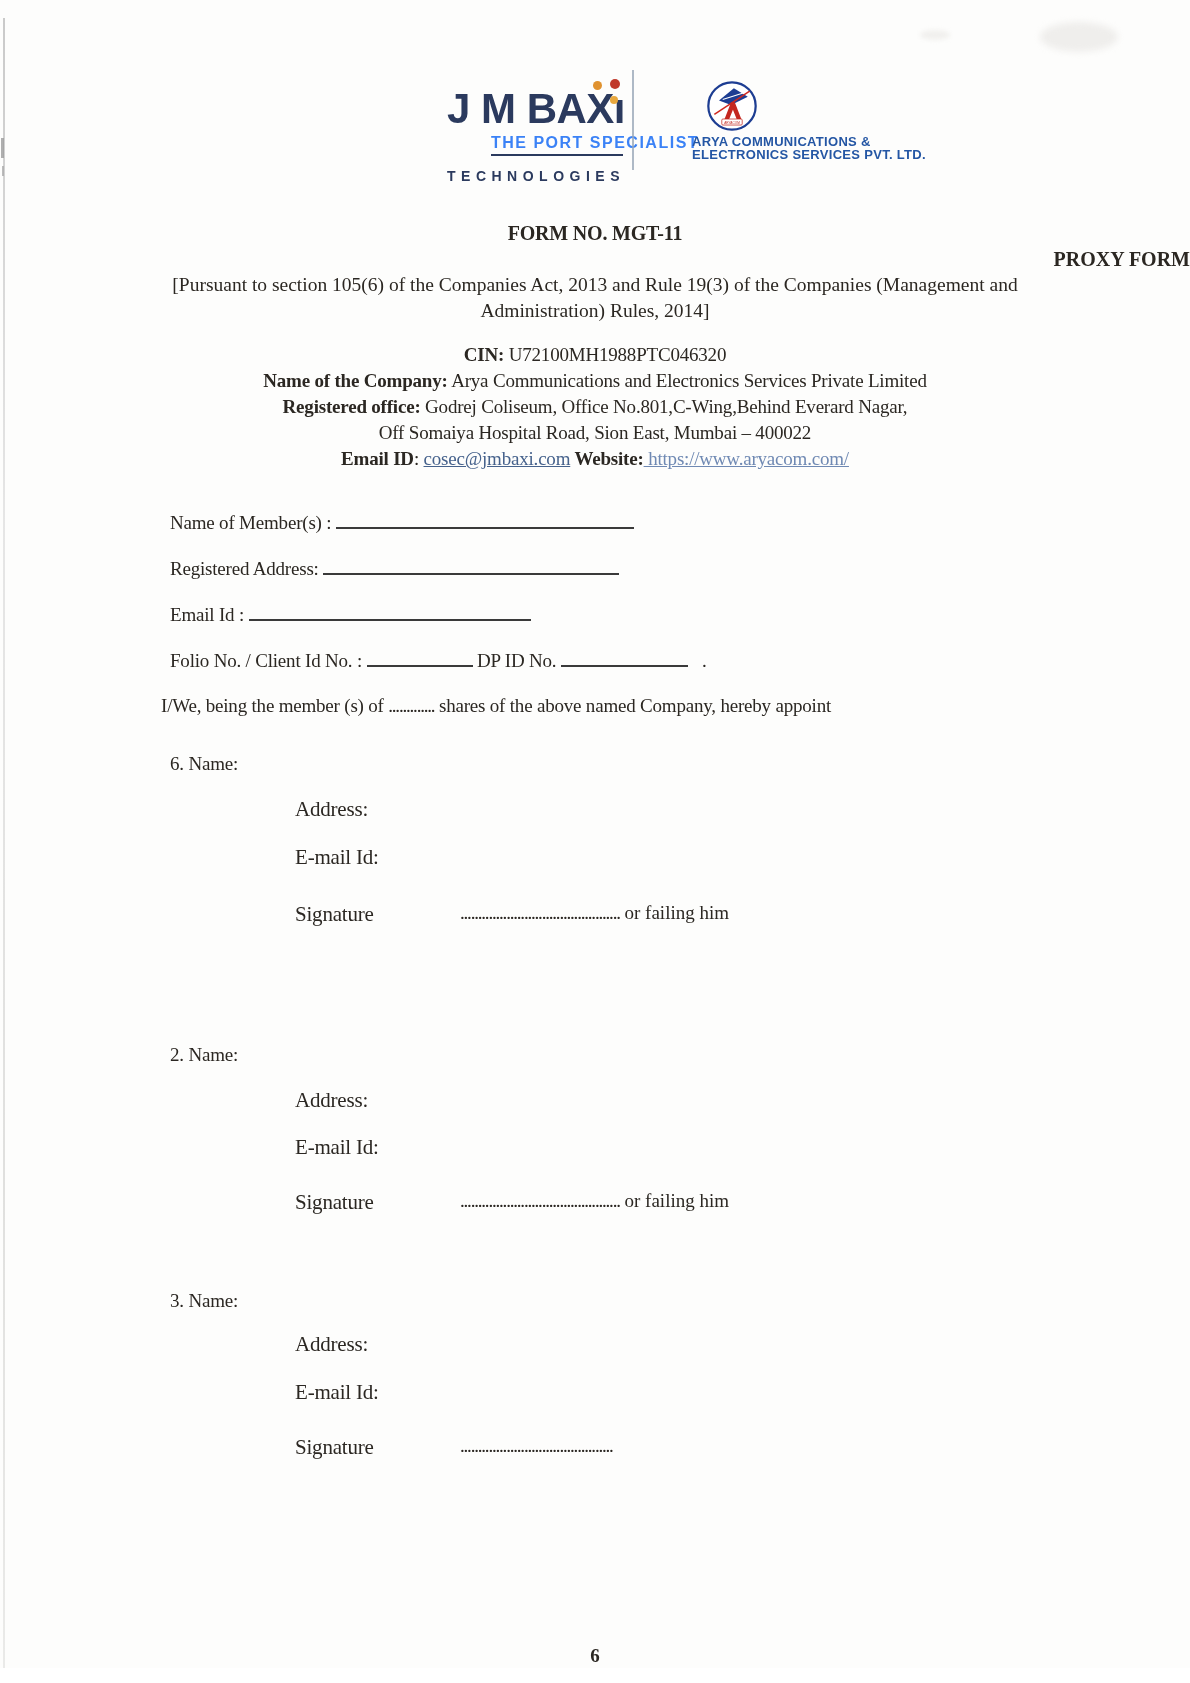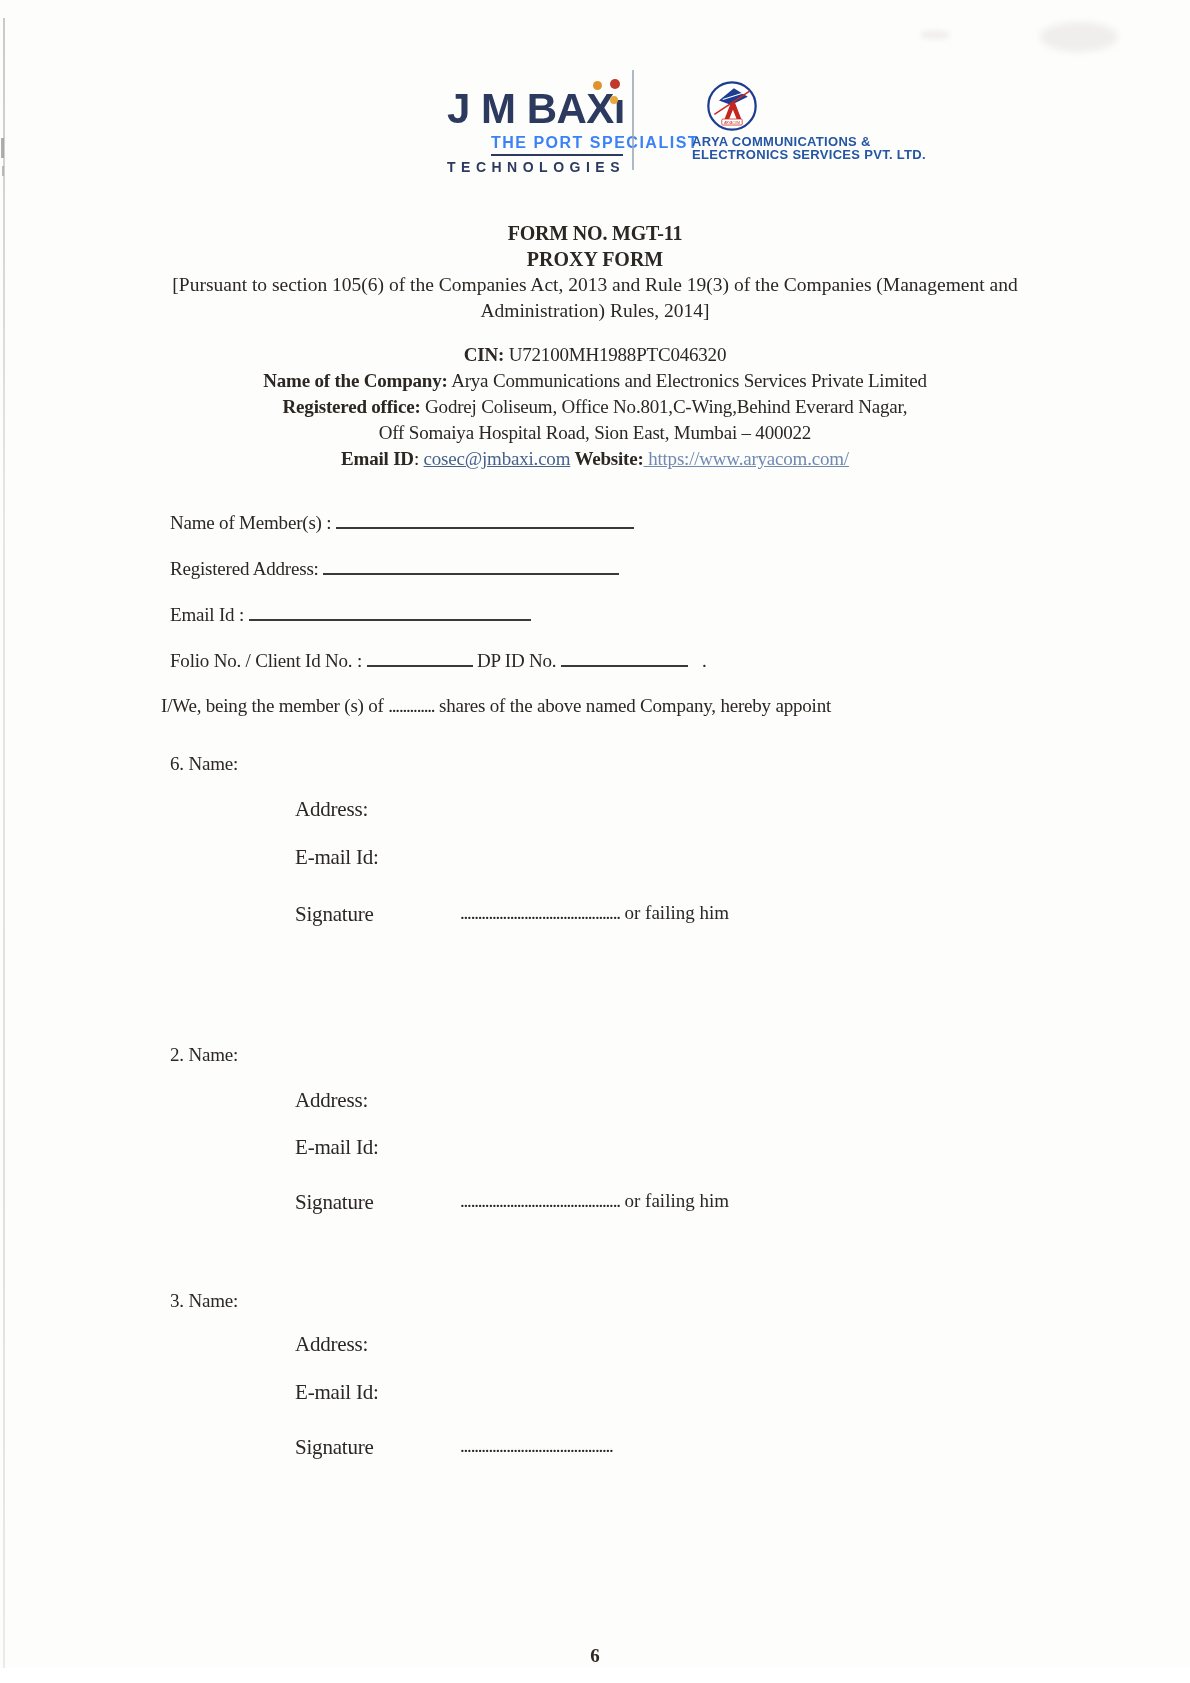--- a/index.html
+++ b/index.html
@@ -20,30 +20,30 @@
   .smudge-tr2{position:absolute;left:920px;top:30px;width:30px;height:10px;background:#f1f0ee;border-radius:50%;filter:blur(2px);}
   
   .logo-jmbaxi{position:absolute;left:447px;top:88px;width:176px;font-family:"Liberation Sans","DejaVu Sans",sans-serif;}
   .wordmark{position:relative;font-size:42px;font-weight:bold;letter-spacing:-0.5px;line-height:1;color:#2b3a5e;white-space:nowrap;}
   .dot{position:absolute;border-radius:50%;}
   .dot-o1{left:146px;top:-7px;width:9px;height:9px;background:#e0922f;}
   .dot-r {left:163px;top:-9px;width:10px;height:10px;background:#c0392b;}
   .dot-o2{left:163px;top:8px;width:8px;height:8px;background:#e8a83e;}
   .tagline{margin-top:4px;font-size:16px;font-weight:bold;letter-spacing:1.5px;color:#3b82f6;
     border-bottom:2px solid #2b3a5e;padding-bottom:2px;white-space:nowrap;margin-left:44px;}
-  .division{margin-top:3px;font-size:14px;font-weight:bold;letter-spacing:5.5px;color:#2b3a5e;white-space:nowrap;}
+  .division{margin-top:12px;font-size:14px;font-weight:bold;letter-spacing:5.5px;color:#2b3a5e;white-space:nowrap;}
   .logo-divider{position:absolute;left:632px;top:70px;width:2px;height:100px;background:#9aa7b8;opacity:.8;}
   .logo-arya{position:absolute;left:648px;top:80px;width:168px;text-align:center;
     font-family:"Liberation Sans","DejaVu Sans",sans-serif;}
   .arya-emblem{display:block;margin:0 auto;}
   .arya-name{margin-top:4px;font-size:13px;font-weight:bold;color:#2456a4;letter-spacing:.3px;line-height:12px;white-space:nowrap;margin-left:44px;}
   
   .c{position:absolute;left:0;right:0;text-align:center;}
   .h-formno{top:222px;font-size:20px;font-weight:bold;letter-spacing:-0.2px;}
-  .h-title{top:248px;font-size:20px;font-weight:bold;}
+  .h-title{top:248px;font-size:20px;font-weight:bold;text-align:right;}
   .h-pursuant{top:272px;font-size:19.5px;line-height:26px;}
   .h-pursuant .inner{display:inline-block;max-width:880px;}
   .company-block{top:342px;font-size:19px;line-height:26px;letter-spacing:-0.2px;}
   .company-block b{letter-spacing:-0.2px;}
   a.doc-link{color:#46628c;text-decoration:underline;cursor:pointer;}
   a.doc-link.lite{color:#6f89b3;}
   
   .r{position:absolute;font-size:19px;letter-spacing:-0.2px;white-space:nowrap;}
   .uline{display:inline-block;border-bottom:2px solid #3a3a3a;height:14px;vertical-align:baseline;}
   .dots{letter-spacing:-1.2px;}

